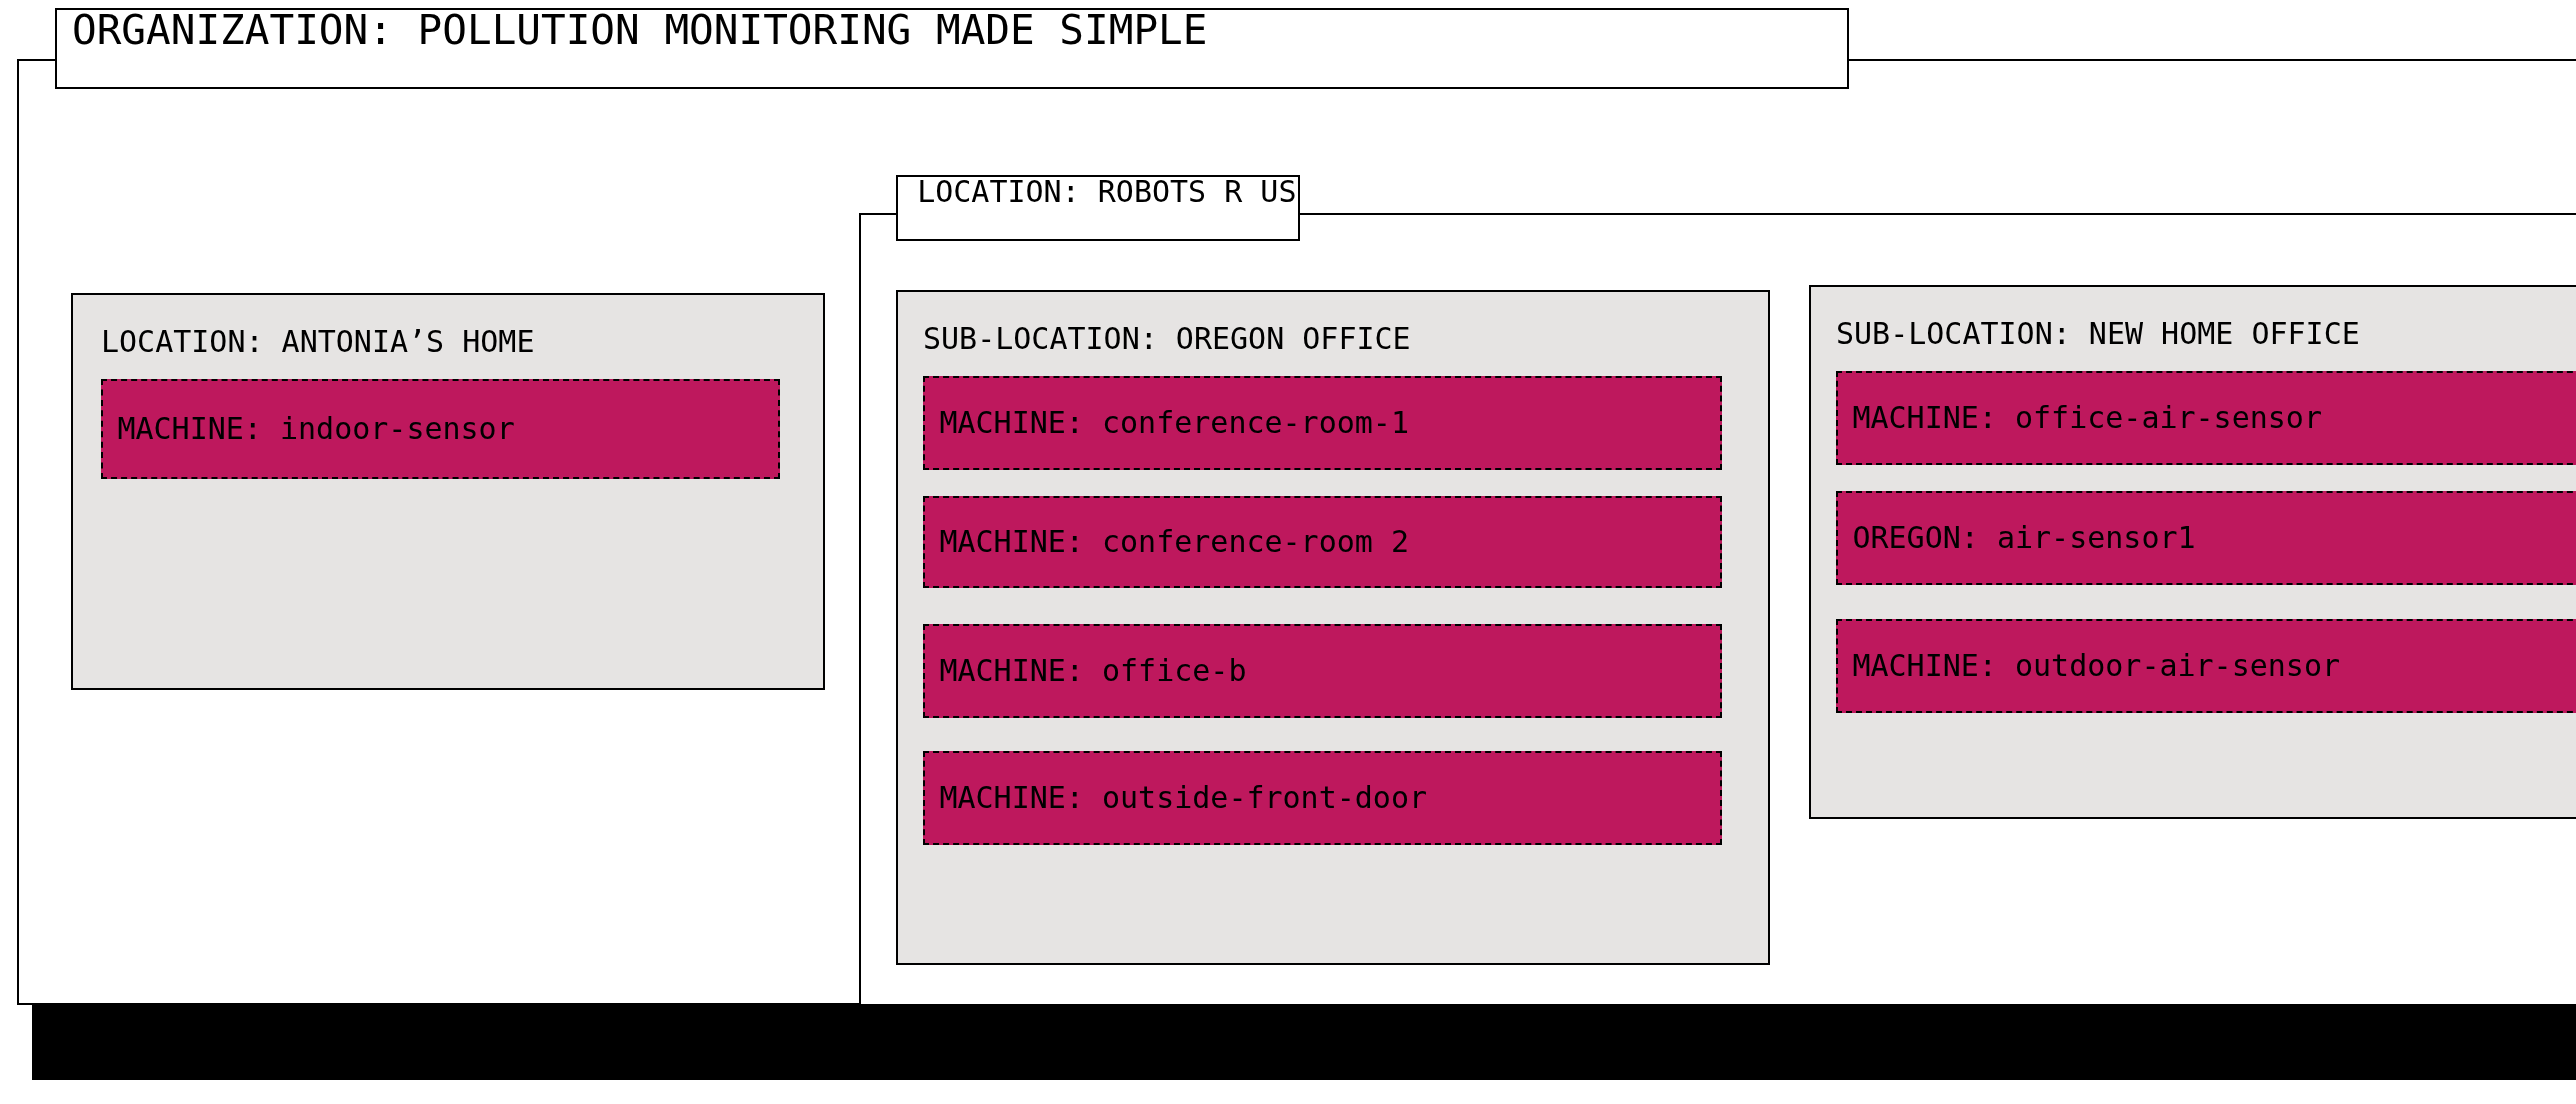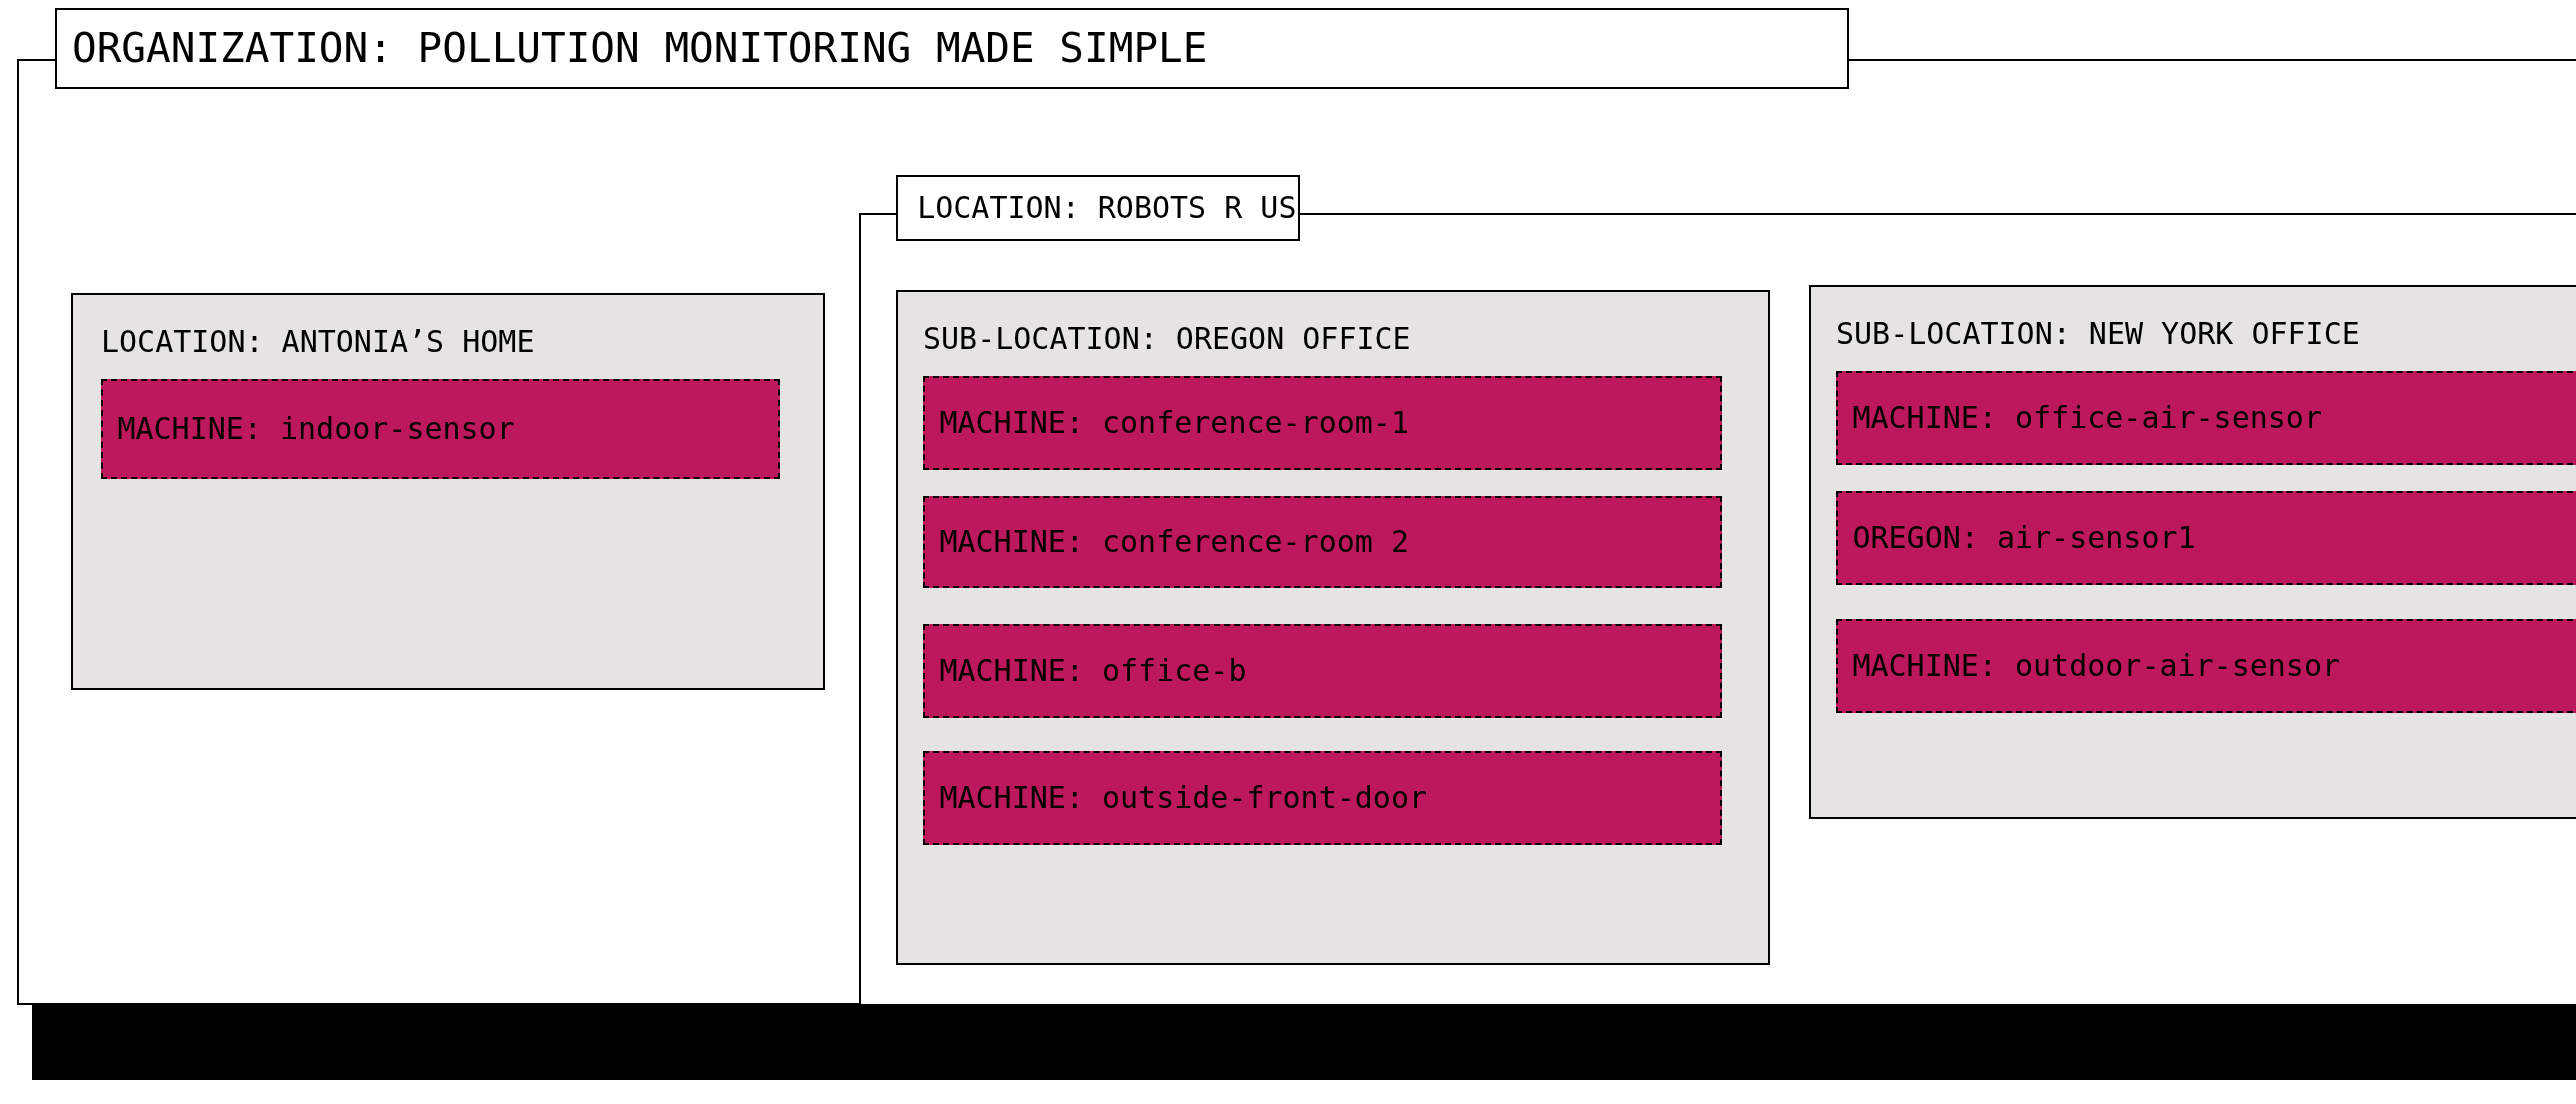--- a/index.html
+++ b/index.html
@@ -45,21 +45,20 @@
     background: #ffffff;
   }
 
   
   .label-chip {
     position: absolute;
     box-sizing: border-box;
     background: #ffffff;
     border: 2.6px solid #000000;
     display: flex;
-    align-items: center;
     justify-content: flex-start;
     white-space: nowrap;
     overflow: hidden;
   }
   .label-chip .chip-text {
     display: block;
     color: #000000;
     letter-spacing: 0px;
   }
 
@@ -179,21 +178,21 @@
     <div class="machine-box" style="left: 25px; top: 332px; width: 799px; height: 94px;">
       <span class="machine-label">MACHINE: office-b</span>
     </div>
 
     <div class="machine-box" style="left: 25px; top: 459px; width: 799px; height: 94px;">
       <span class="machine-label">MACHINE: outside-front-door</span>
     </div>
   </div>
 
   <div class="panel panel-newyork">
-    <div class="panel-title" style="left: 25px; top: 32px;">SUB-LOCATION: NEW YORK OFFICE</div>
+    <div class="panel-title" style="left: 25px; top: 32px;">SUB-LOCATION: NEW HOME OFFICE</div>
 
     <div class="machine-box" style="left: 25px; top: 84px; width: 837px; height: 94px;">
       <span class="machine-label">MACHINE: office-air-sensor</span>
     </div>
 
     <div class="machine-box" style="left: 25px; top: 204px; width: 837px; height: 94px;">
       <span class="machine-label">OREGON: air-sensor1</span>
     </div>
 
     <div class="machine-box" style="left: 25px; top: 332px; width: 837px; height: 94px;">

